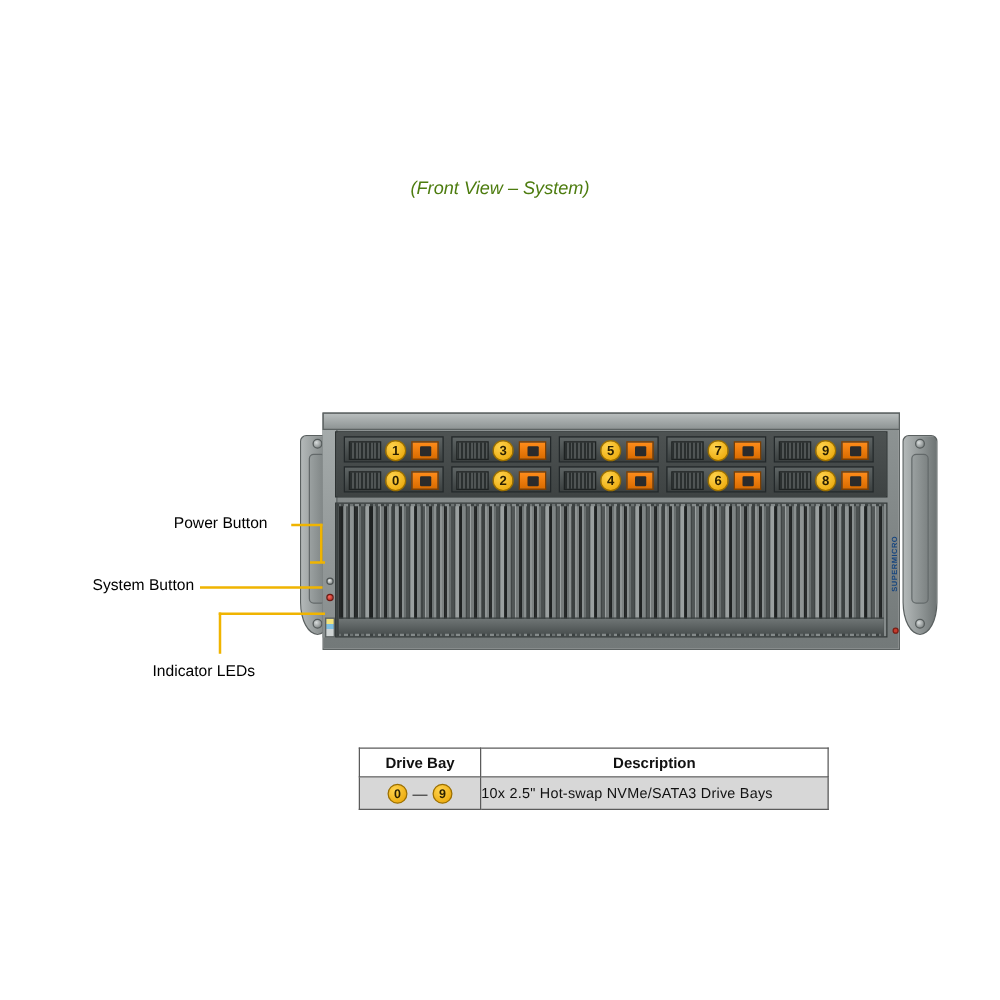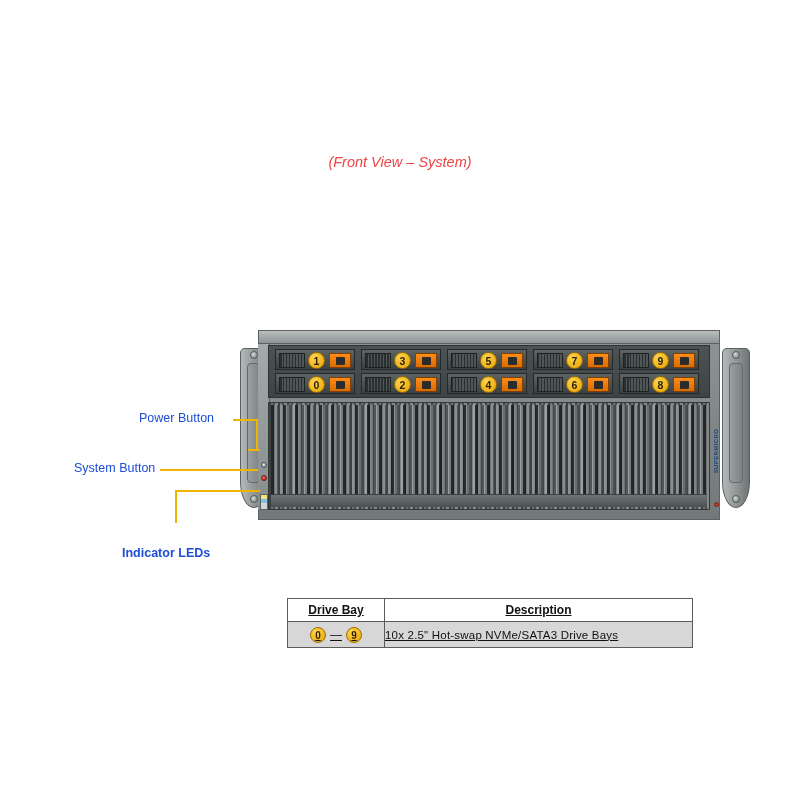--- a/index.html
+++ b/index.html
@@ -12,26 +12,26 @@
     height: 800px;
     position: relative;
     font-family: "Liberation Sans", sans-serif;
     overflow: hidden;
   }
 
   
   #caption {
     position: absolute;
     left: 0;
-    top: 154px;
+    top: 143px;
     width: 800px;
     text-align: center;
     font-style: italic;
     font-size: 14.5px;
-    color: #ef4444;
+    color: #4d7c0f;
   }
 
   
   #chassis {
     position: absolute;
     left: 240px;
     top: 330px;
     width: 510px;
     height: 190px;
   }
@@ -277,40 +277,39 @@
     border-radius: 50%;
     background: #c43a2c;
     border: 1px solid #7b1d14;
     box-sizing: border-box;
   }
 
   
   .callout-label {
     position: absolute;
     font-size: 12.5px;
-    color: #1d4ed8;
+    color: #000000;
     white-space: nowrap;
   }
   .leader {
     position: absolute;
     background: #f0b400;
   }
   .leader.h { height: 1.6px; }
   .leader.v { width: 1.6px; }
 
   
   #bay-table {
     position: absolute;
     left: 287px;
     top: 598px;
-    width: 406px;
+    width: 376px;
     border-collapse: collapse;
     font-size: 11.5px;
     color: #111;
-    text-decoration: underline;
   }
   #bay-table th, #bay-table td {
     border: 1px solid #5b5b5b;
     padding: 0;
   }
   #bay-table thead th {
     background: #ffffff;
     font-weight: bold;
     height: 22px;
     font-size: 12px;
@@ -458,21 +457,21 @@
 </div>
 
 <div class="callout-label" style="left:139px; top:411px;">Power Button</div>
 <div class="leader h" style="left:233px; top:419px; width:25px;"></div>
 <div class="leader v" style="left:256px; top:419px; height:31px;"></div>
 <div class="leader h" style="left:248px; top:449px; width:12px;"></div>
 
 <div class="callout-label" style="left:74px; top:461px;">System Button</div>
 <div class="leader h" style="left:160px; top:469px; width:98px;"></div>
 
-<div class="callout-label" style="left:122px; top:546px;font-weight:bold;">Indicator LEDs</div>
+<div class="callout-label" style="left:122px; top:530px;">Indicator LEDs</div>
 <div class="leader h" style="left:175px; top:490px; width:85px;"></div>
 <div class="leader v" style="left:175px; top:490px; height:33px;"></div>
 
 <table id="bay-table">
   <thead>
     <tr>
       <th class="col-bay">Drive Bay</th>
       <th>Description</th>
     </tr>
   </thead>

